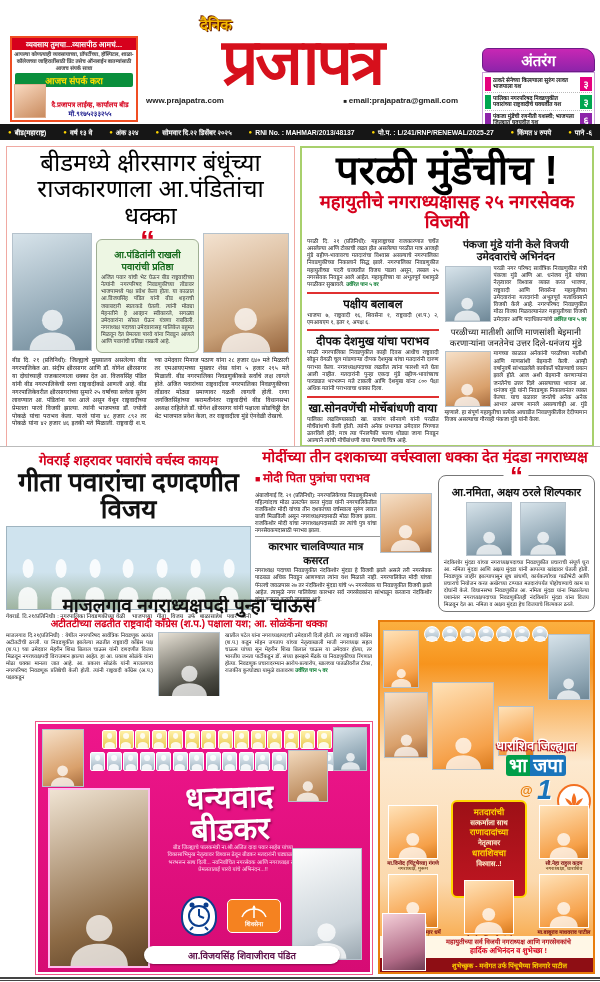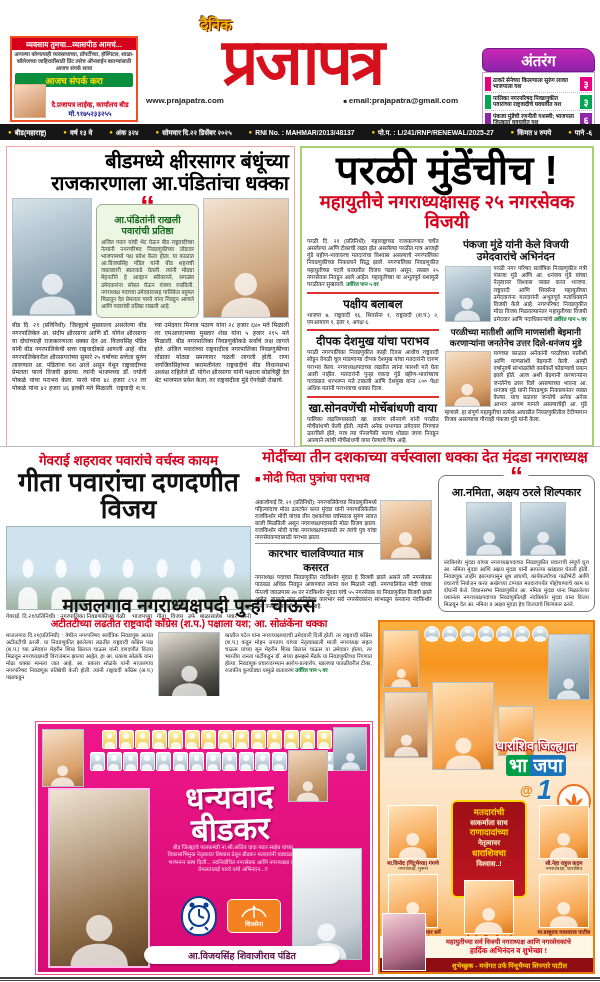--- a/index.html
+++ b/index.html
@@ -43,21 +43,21 @@
   .ant-item:nth-child(1) .ant-sq,.ant-item:nth-child(1) .ant-page{background:#e6007e}
   .ant-item:nth-child(2) .ant-sq,.ant-item:nth-child(2) .ant-page{background:#00a651}
   .ant-item:nth-child(3) .ant-sq,.ant-item:nth-child(3) .ant-page{background:#8e24aa}
 
   .dateline{left:0;top:124px;width:600px;height:16px;background:#161616;display:flex;align-items:center;justify-content:space-between;padding:0 8px}
   .dl-item{color:#fff;font-size:6.8px;font-weight:bold;white-space:nowrap;display:flex;align-items:center;gap:3px}
   .dl-item::before{content:"●";color:#ffd600;font-size:6px}
 
   
   .art-beed{left:6px;top:146px;width:289px;height:301px;border:1px solid #f0a9a2;padding:3px 5px;overflow:hidden}
-  .beed-h{font-size:20px;font-weight:700;text-align:right;line-height:1.1;color:#000}
+  .beed-h{font-size:24px;font-weight:400;text-align:center;line-height:1.1;color:#000}
   .beed-sub{background:#2e9b37;color:#fff;font-weight:bold;font-size:10.5px;text-align:center;line-height:1.25;margin:3px 12px 2px;padding:2px;border:1px solid #18771f}
   .beed-mid{display:flex;gap:4px;margin-top:4px;height:120px}
   .ph-beed-man{width:80px;height:118px}
   .quotebox{flex:1;background:#edf6e3;border:1px solid #9fae93;border-radius:6px;padding:9px 4px 2px;position:relative;text-align:center;margin-top:6px}
   .q-mark{position:absolute;top:-14px;left:50%;transform:translateX(-50%);color:#d6001c;font-size:30px;font-weight:800;line-height:1}
   .q-title{color:#14691b;font-weight:800;font-size:9.5px;line-height:1.2}
   .q-body{font-size:5.5px;text-align:justify;color:#333;line-height:1.3;margin-top:2px}
   .ph-beed-woman{width:86px;height:120px;background:linear-gradient(160deg,#f3e2d0,#caa27a 70%,#96653d)}
   .beed-body{column-count:2;column-gap:8px;font-size:6px;text-align:justify;line-height:1.32;margin-top:4px}
   .cont{color:#0a7a2f;font-weight:bold;font-size:5.4px;white-space:nowrap}
@@ -68,36 +68,36 @@
   .parli-sub{color:#d6001c;font-size:18.5px;font-weight:800;text-align:center;line-height:1.1;margin-top:2px}
   .parli-cols{display:flex;gap:6px;margin-top:5px}
   .p-left{width:47%}
   .p-lead,.p-text,.p-stats{font-size:5.6px;text-align:justify;line-height:1.3}
   .rule{border-top:2px solid #e03030;margin:3px 0 2px}
   .p-subh{font-size:11.5px;font-weight:800;text-align:center;margin:1px 0}
   .p-right{flex:1}
   .pk-head{font-size:10.5px;font-weight:700;text-align:center;line-height:1.2}
   .pk-block,.dj-block{margin-top:2px;font-size:5.6px;text-align:justify;line-height:1.3}
   .ph-float{float:left;width:46px;height:56px;margin:1px 3px 1px 0}
-  .dj-head{font-size:8.6px;font-weight:700;text-align:center;line-height:1.25;margin-top:4px}
+  .dj-head{font-size:8.6px;font-weight:400;text-align:center;line-height:1.25;margin-top:4px}
 
   
   .art-gevrai{left:6px;top:451px;width:245px;height:167px;overflow:hidden}
   .gv-kick{color:#d6001c;font-size:13.5px;font-weight:800;text-align:center}
   .gv-h{font-size:26px;font-weight:700;text-align:center;line-height:1.05}
   .photo-group{position:relative;width:100%;height:84px;margin-top:2px;background:linear-gradient(#cfe3ee 55%,#9fb4a0);border:1px solid #9fb4c0;display:flex;align-items:flex-end;justify-content:space-around;padding:0 4px}
   .photo-group .mini-avatar{width:24px;height:56px;background:transparent;border:none}
   .gv-body{column-count:2;column-gap:7px;font-size:5.7px;text-align:justify;line-height:1.3;margin-top:3px}
 
   
   .art-mundada{left:255px;top:449px;width:340px;height:169px;overflow:hidden}
   .md-h{color:#d6001c;font-size:15px;font-weight:800;text-align:center;line-height:1.1}
   .md-cols{display:flex;gap:6px;margin-top:3px}
   .md-left{width:52%}
-  .md-sub1{color:#d6001c;font-size:12px;font-weight:800;margin-bottom:13px}
+  .md-sub1{color:#d6001c;font-size:12px;font-weight:800;margin-bottom:6px}
   .md-sub1::before{content:"■ ";font-size:9px}
   .md-b1,.md-b2{font-size:5.5px;text-align:justify;line-height:1.3}
   .ph-md{float:right;width:52px;height:60px;margin:1px 0 1px 3px}
   .md-sub2{font-size:10.5px;font-weight:800;text-align:center;margin-top:2px;border-top:1px solid #999;padding-top:2px}
   .md-quote{flex:1;border:1.5px solid #777;border-radius:8px;padding:8px 5px 3px;position:relative;margin-top:6px}
   .mq-mark{position:absolute;top:-13px;left:50%;transform:translateX(-50%);color:#d6001c;font-size:26px;font-weight:800;background:#fff;padding:0 6px;line-height:1}
   .mq-title{font-size:11px;font-weight:800;text-align:center}
   .mq-photos{display:flex;justify-content:center;gap:8px;margin:3px 0}
   .mq-photos .photo{width:46px;height:54px}
   .mq-body{font-size:5.4px;text-align:justify;line-height:1.3}

